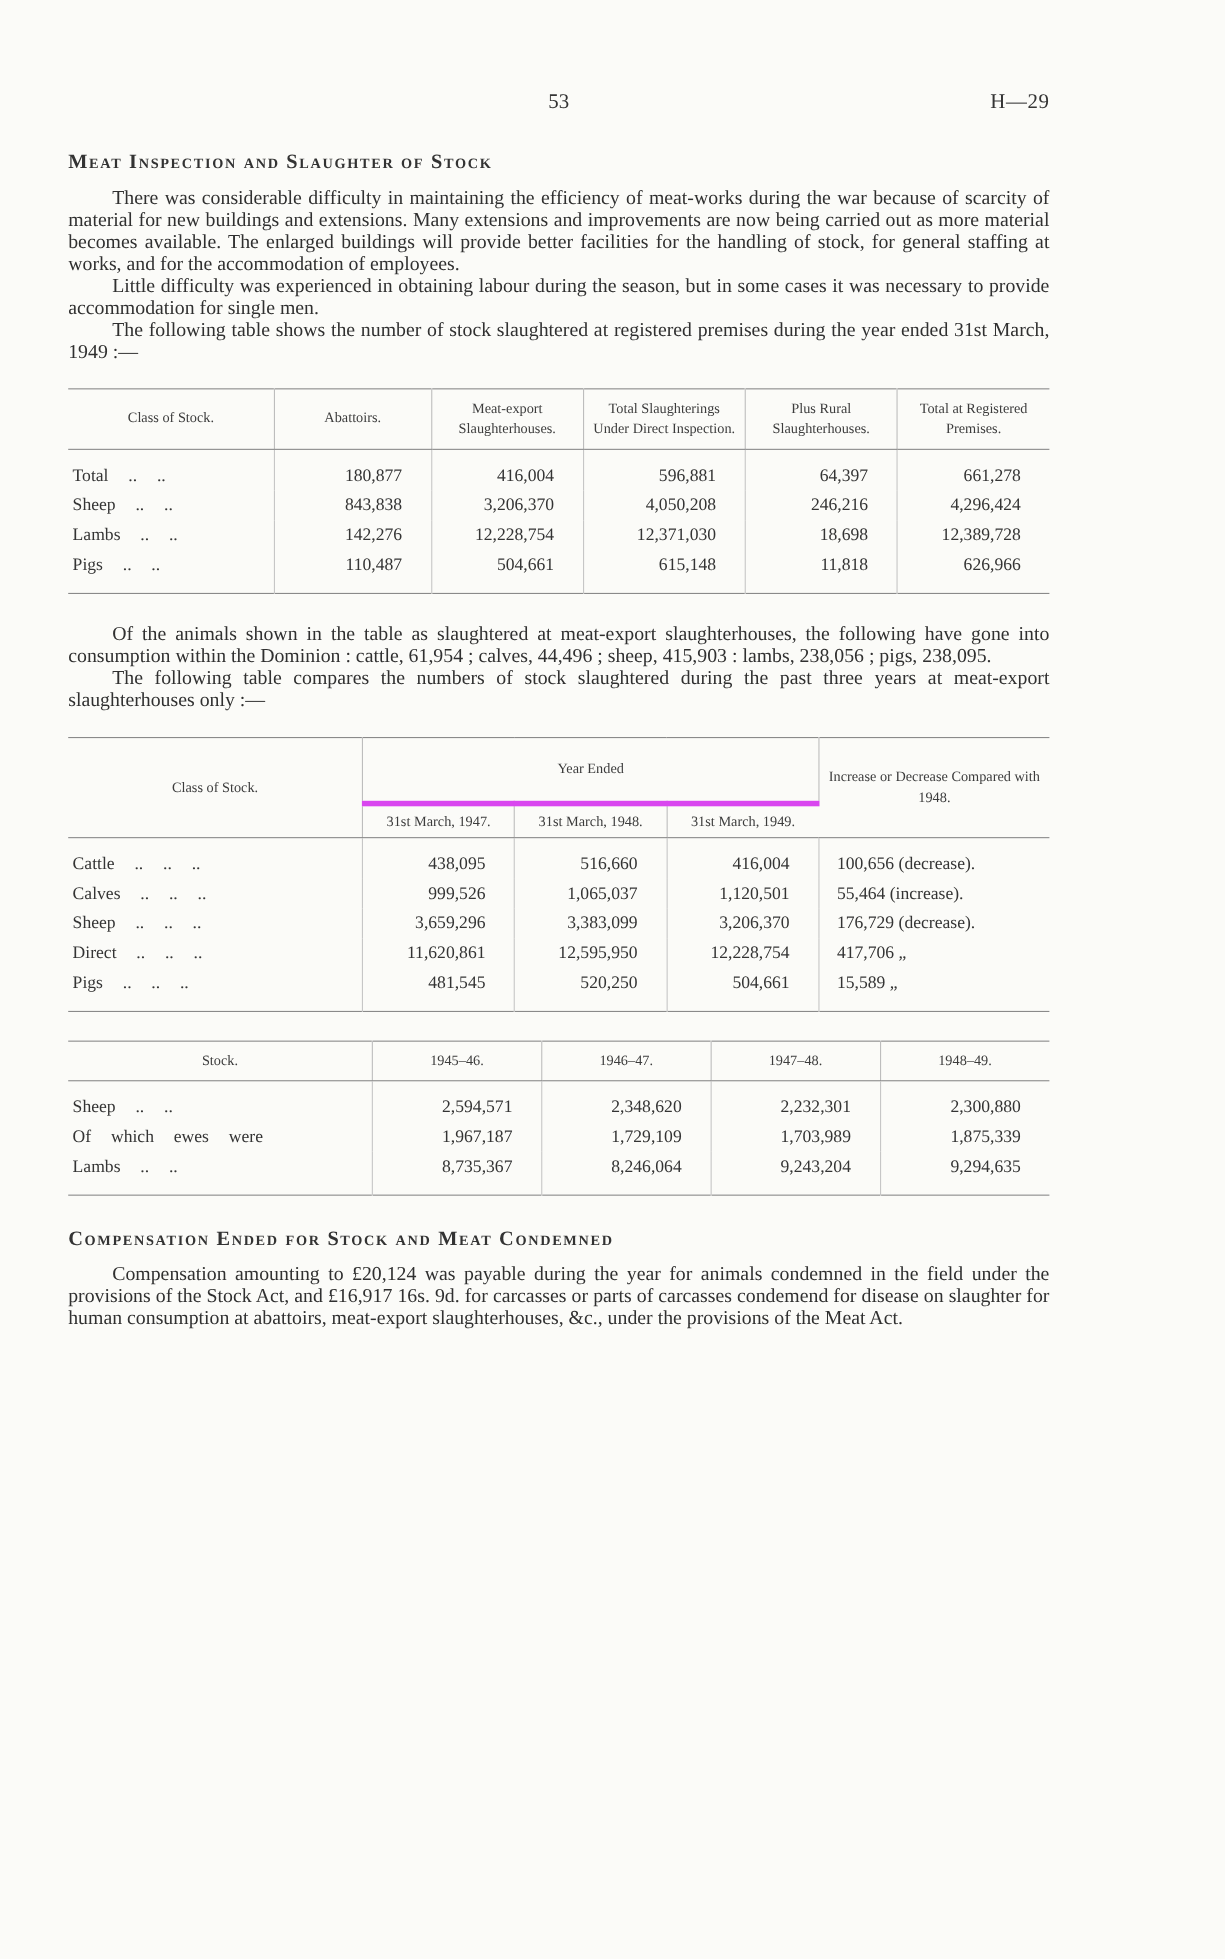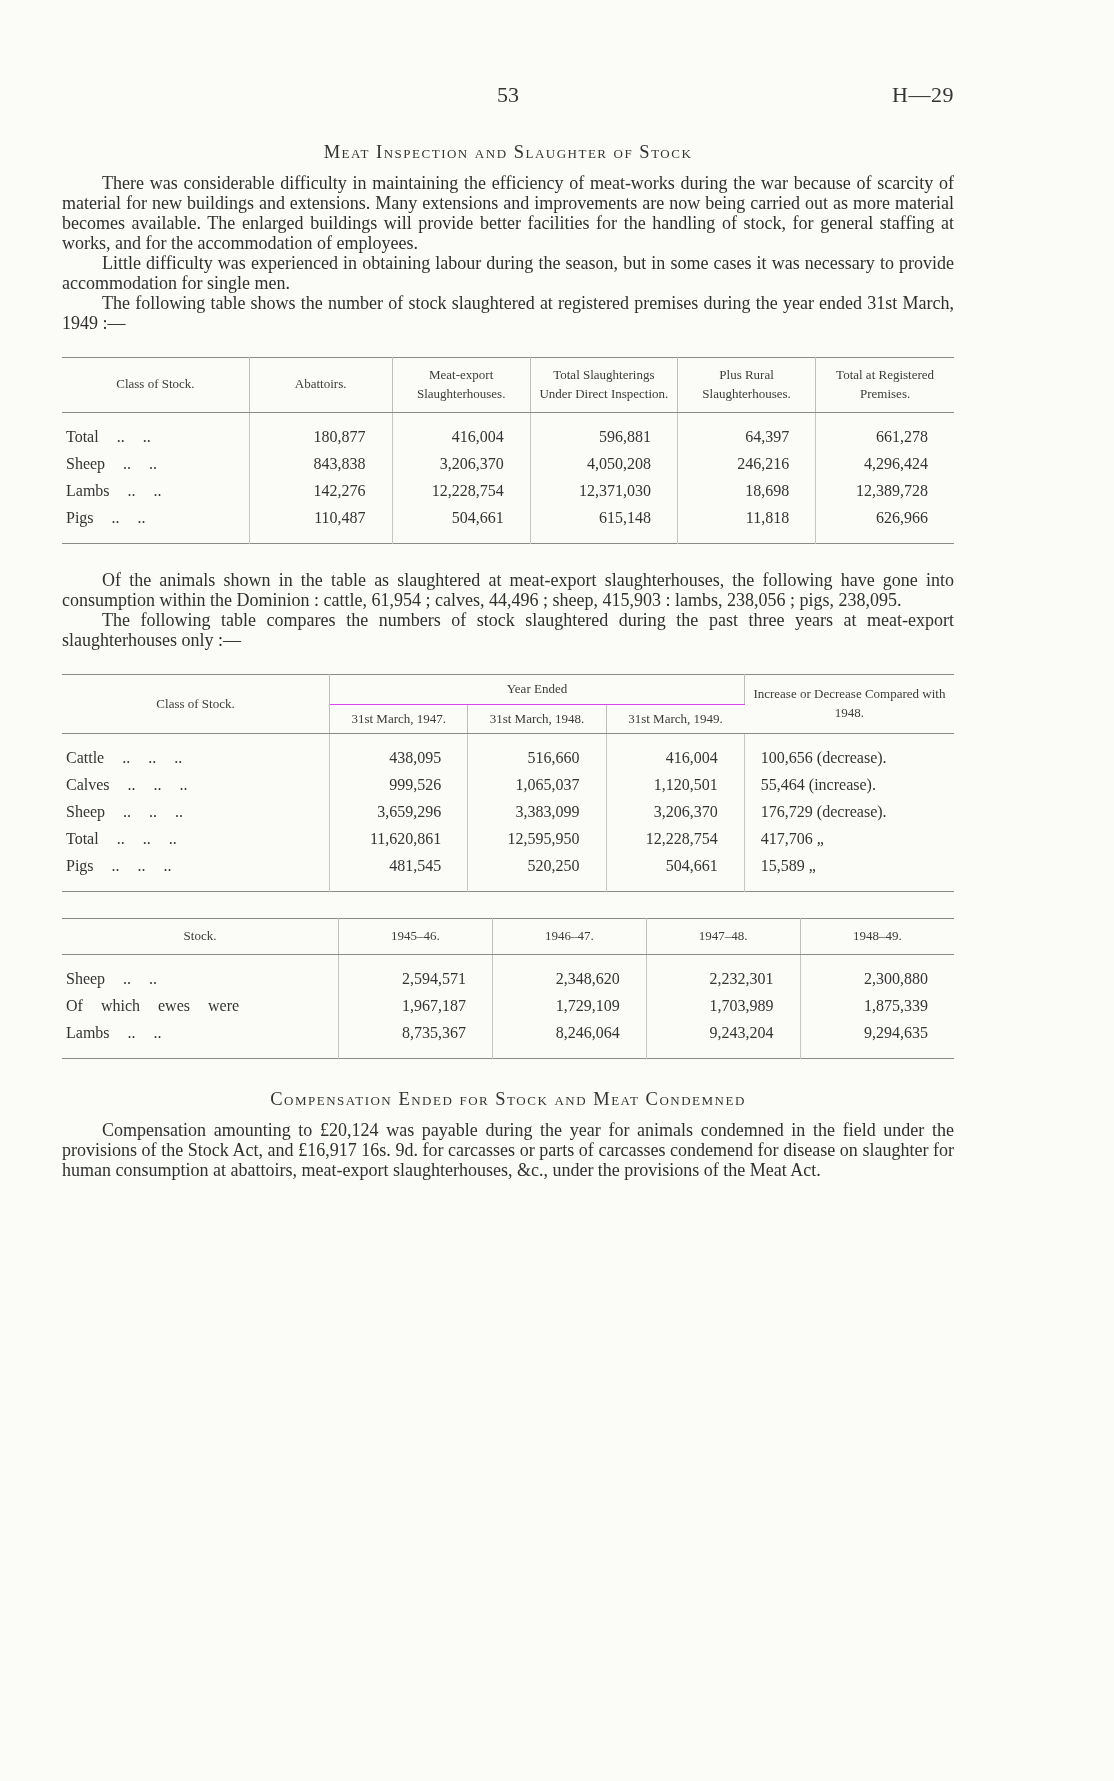--- a/index.html
+++ b/index.html
@@ -13,31 +13,30 @@
   }
   .page {
     box-sizing: border-box;
     width: 1114px;
     min-height: 1781px;
     padding: 82px 160px 60px 62px;
   }
   .page-head {
     position: relative;
     text-align: center;
-    font-size: 22px;
+    font-size: 19px;
     color: #343434;
     margin-bottom: 34px;
   }
   .doc-ref { position: absolute; right: 0; top: 0; letter-spacing: 0.5px; }
 
   .section-title {
     margin: 0 0 10px 0;
-    text-align: center;
     font-size: 18.5px;
-    font-weight: normal;
+    font-weight: bold;
     font-variant: small-caps;
     letter-spacing: 1.5px;
     color: #333;
   }
   .section-title.second { margin-top: 30px; }
 
   .body-para {
     margin: 0;
     font-size: 18px;
     line-height: 20px;
@@ -79,21 +78,21 @@
   table.data-table td:first-child {
     text-align: left;
     padding-left: 4px;
     word-spacing: 14px;
   }
   table.data-table tbody tr:first-child td { padding-top: 12px; }
   table.data-table tbody tr:last-child td { padding-bottom: 14px; margin-top: 16px; }
 
   
   .t2 td:last-child { text-align: left; padding-left: 16px; padding-right: 6px; }
-  .t2 .year-ended-th { border-bottom: 1px solid #d946ef; padding: 5px 6px; }
+  .t2 .year-ended-th { border-bottom: 5px solid #d946ef; padding: 19px 6px; }
   .t2 thead tr.sub-row th { padding: 5px 6px; }
 
   
   .t3 { width: 87.5%; margin-left: 26px; }
   .t3 td:first-child { padding-left: 34px; word-spacing: 8px; }
   .t3 td { padding-right: 30px; }
 </style>
 </head>
 <body>
 
@@ -204,21 +203,21 @@
           <td>55,464 (increase).</td>
         </tr>
         <tr>
           <td>Sheep .. .. ..</td>
           <td>3,659,296</td>
           <td>3,383,099</td>
           <td>3,206,370</td>
           <td>176,729 (decrease).</td>
         </tr>
         <tr>
-          <td>Total .. .. ..</td>
+          <td>Direct .. .. ..</td>
           <td>11,620,861</td>
           <td>12,595,950</td>
           <td>12,228,754</td>
           <td>417,706 „</td>
         </tr>
         <tr>
           <td>Pigs .. .. ..</td>
           <td>481,545</td>
           <td>520,250</td>
           <td>504,661</td>

